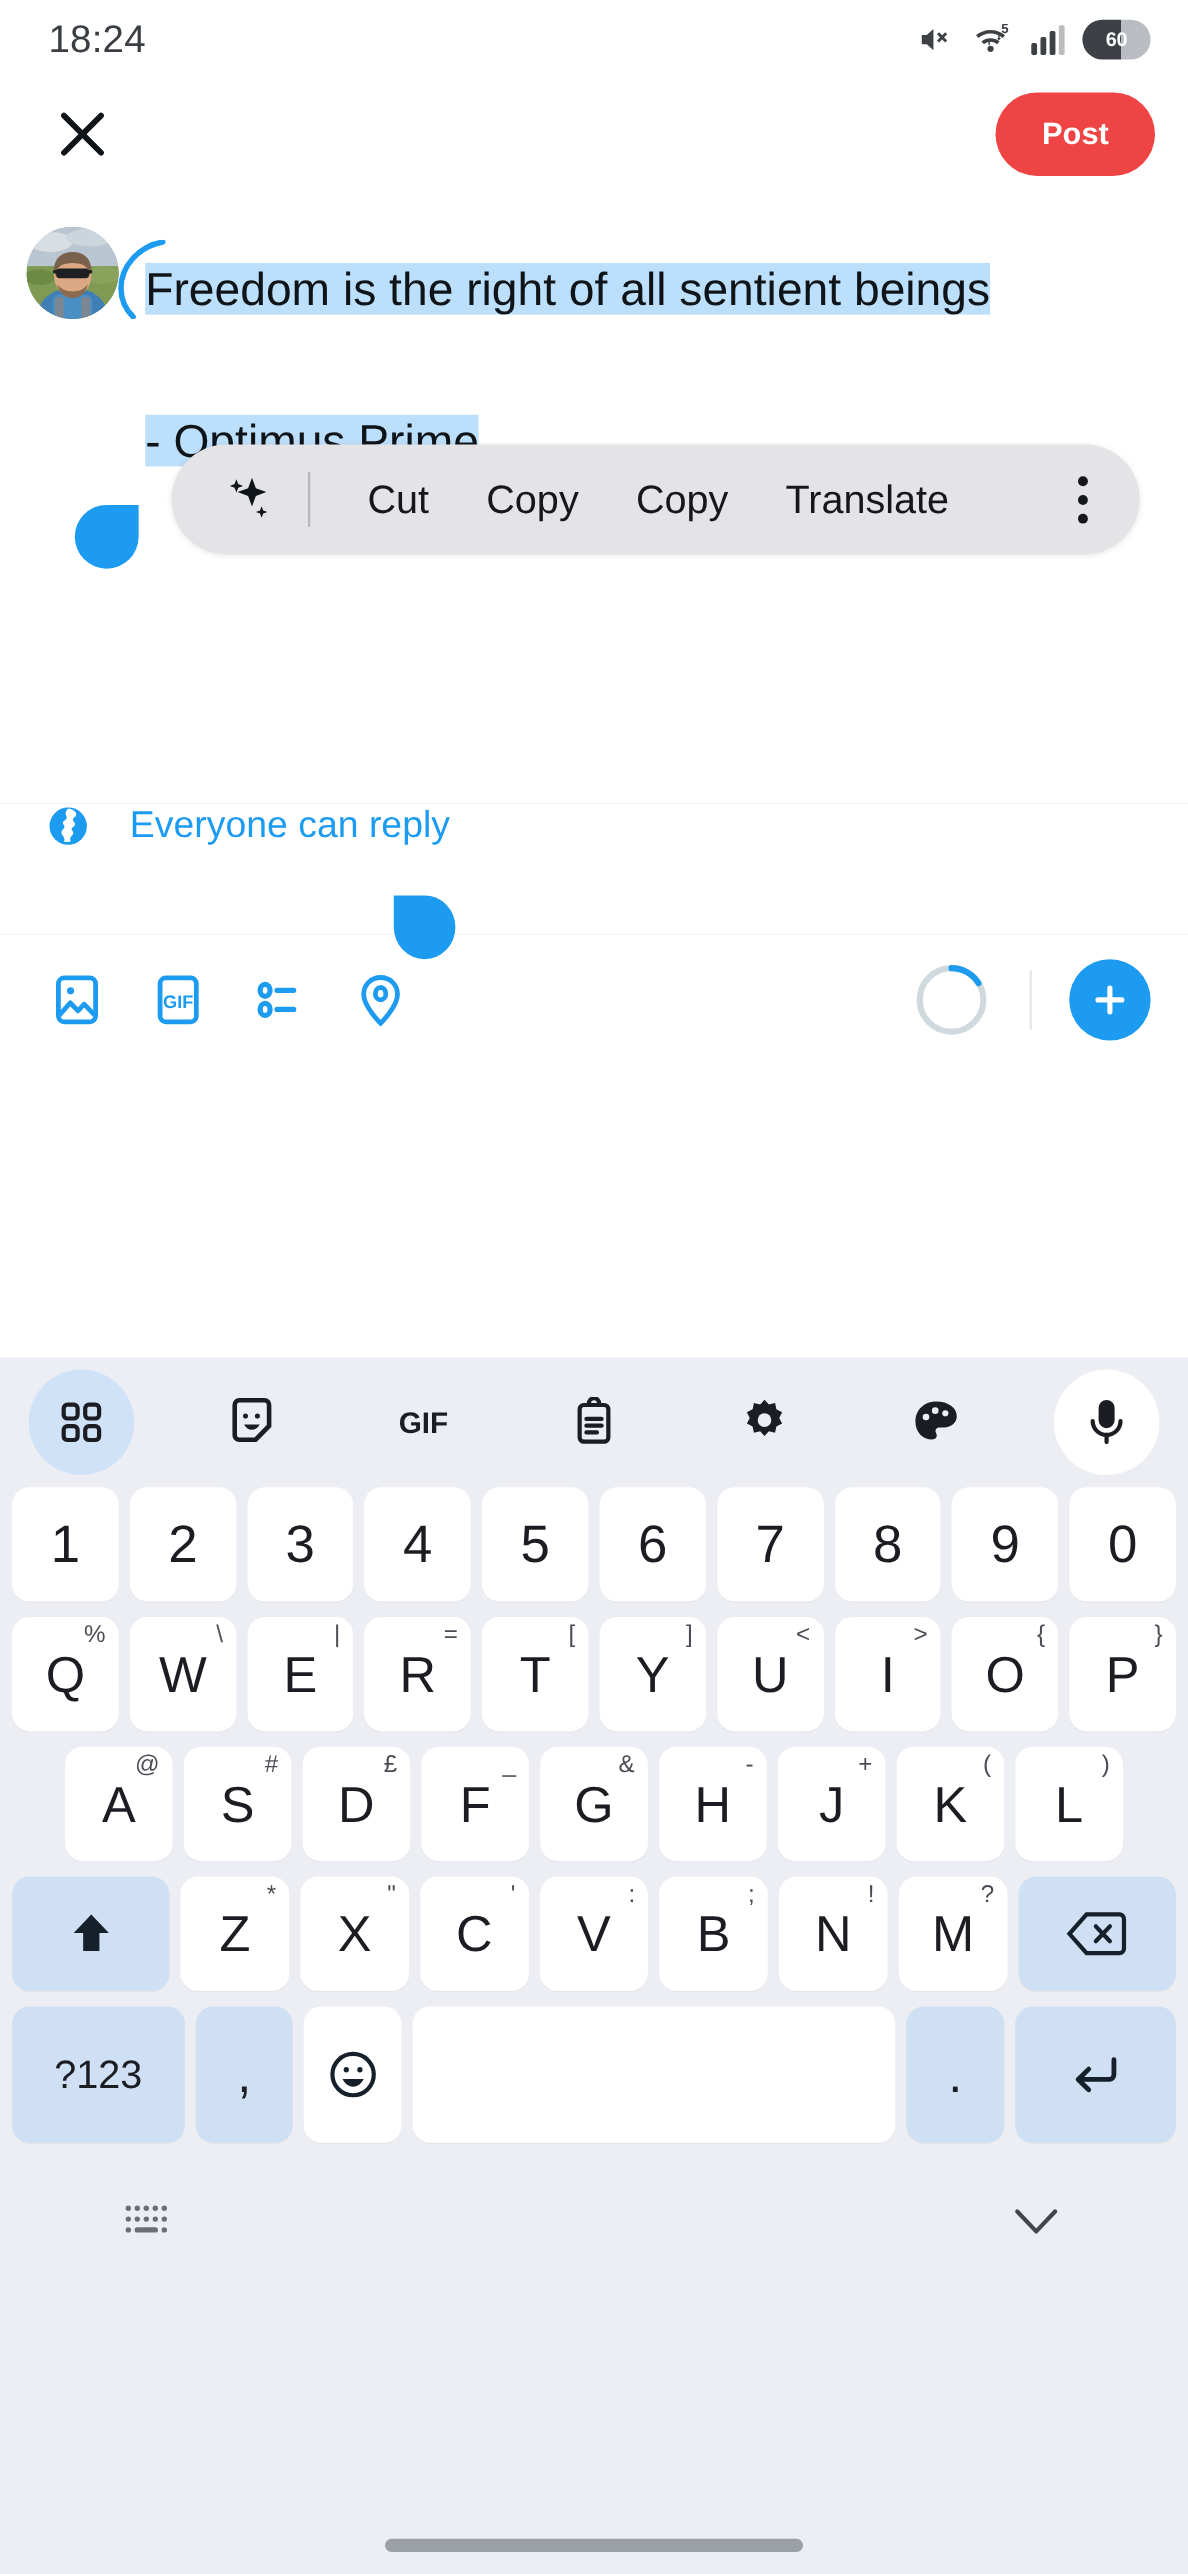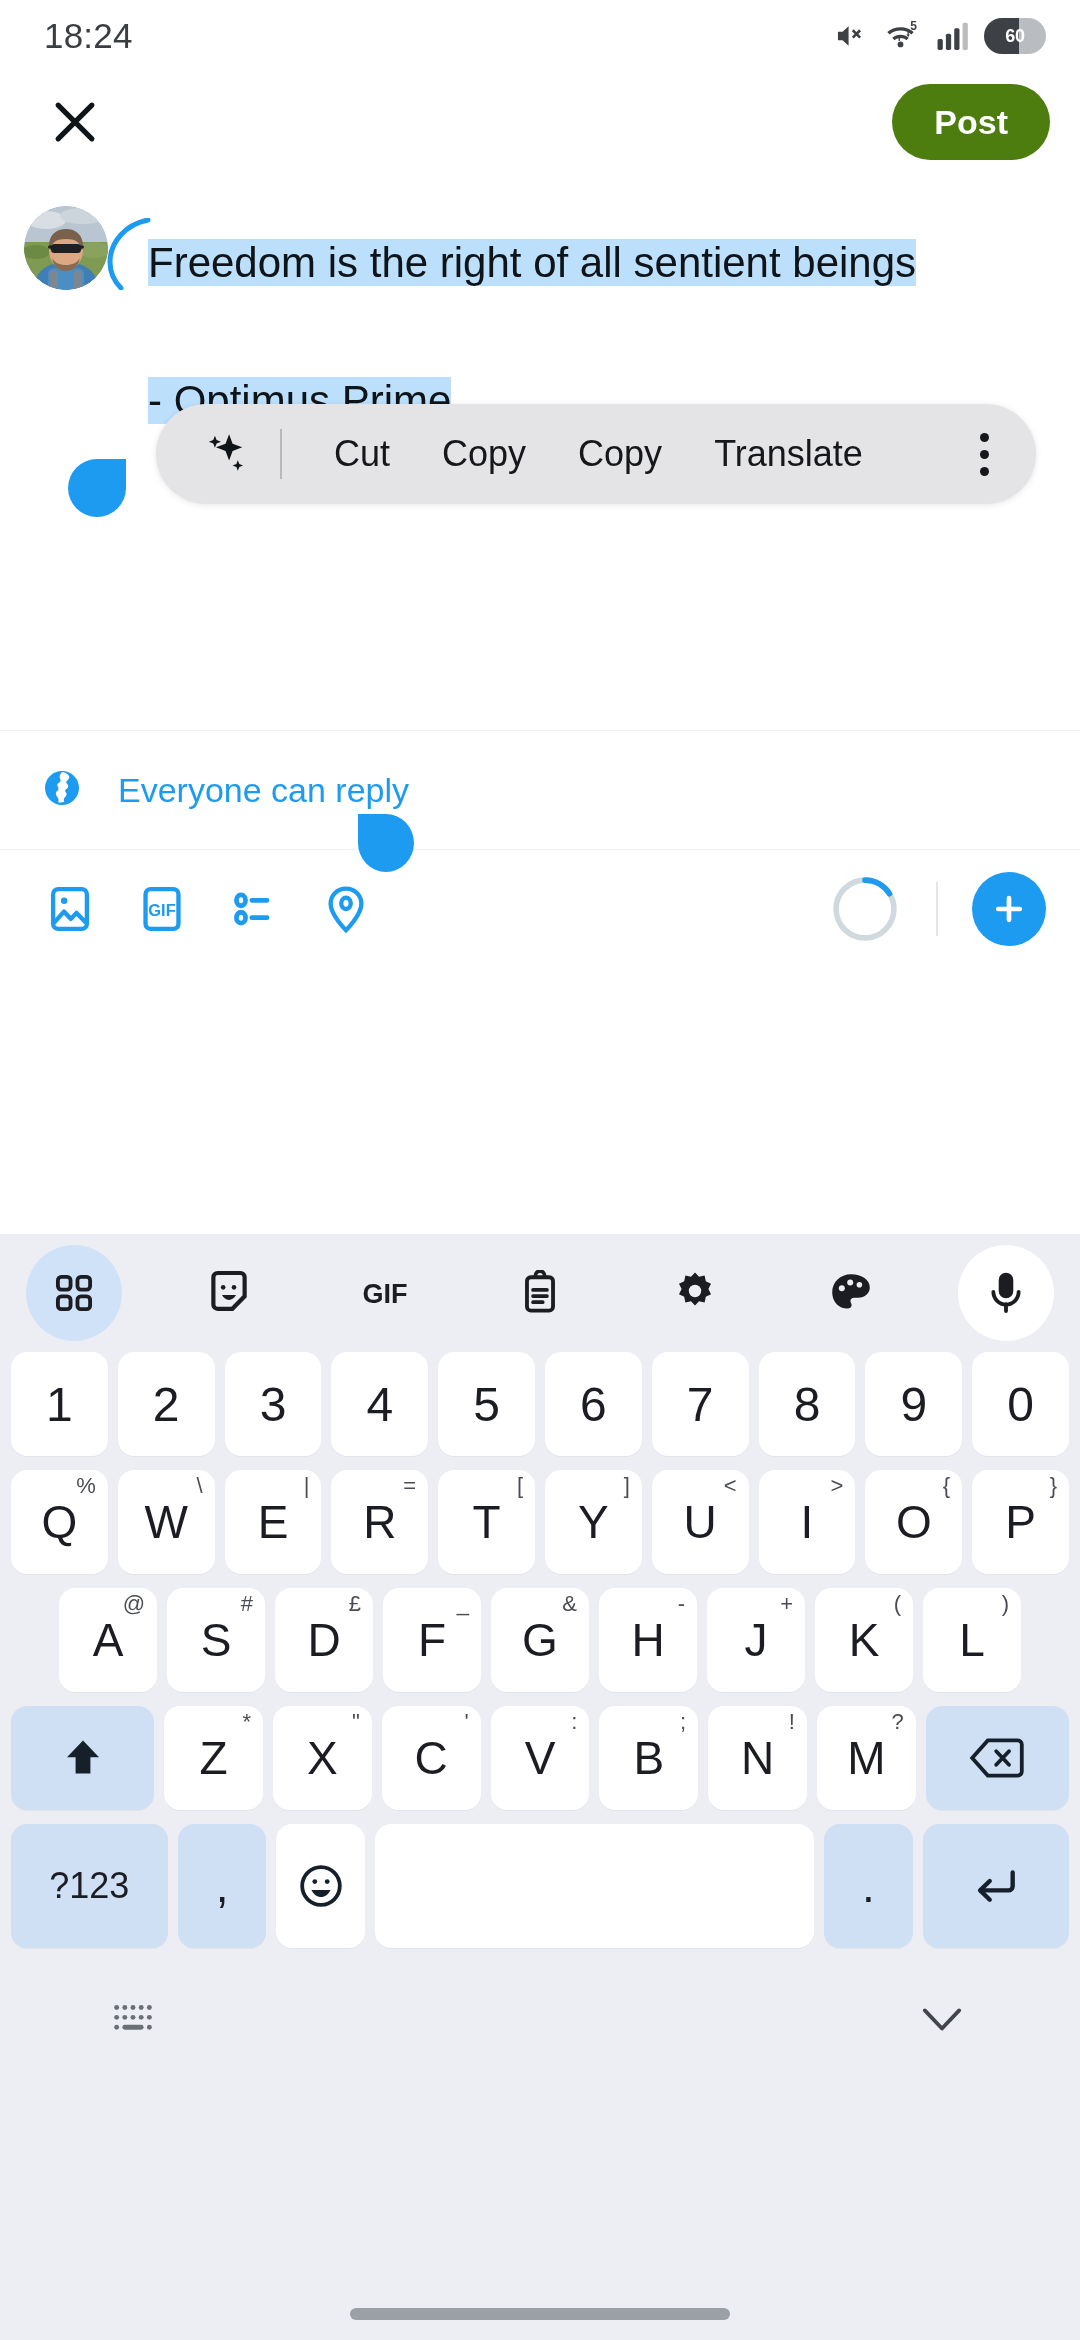--- a/index.html
+++ b/index.html
@@ -32,25 +32,25 @@
   .app-header {
     height:100px; width:100%;
     display:flex; align-items:center; justify-content:space-between;
     padding:0 30px 0 42px;
   }
   .close-btn {
     width:66px; height:66px;
     display:flex; align-items:center; justify-content:center;
   }
   .post-btn {
-    background:#4d7c0f; color:#fff;
+    background:#ef4444; color:#fff;
     border-radius:50px;
     padding:0 42px; height:76px;
     display:flex; align-items:center; justify-content:center;
-    font-size:34px; font-weight:700;
+    font-size:28px; font-weight:700;
   }
 
   
   .compose {
     position:relative;
     padding:26px 0 0 0;
     height:558px;
   }
   .avatar {
     position:absolute; left:24px; top:34px;
@@ -58,21 +58,21 @@
     overflow:hidden;
   }
   .avatar svg { display:block; }
 
   .caret-ring {
     position:absolute; left:96px; top:46px;
     width:60px; height:72px; overflow:hidden; z-index:1;
   }
 
   .tweet-text {
-    position:absolute; left:148px; top:56px;
+    position:absolute; left:132px; top:56px;
     width:906px;
     font-size:42px; line-height:69px;
     color:#0f1419;
     white-space:pre-wrap;
     word-wrap:break-word;
   }
   .sel { background:#bcdffb; }
 
   .handle-left {
     position:absolute; left:68px; top:287px;
@@ -111,21 +111,21 @@
     margin-left:auto;
     width:76px; height:76px;
     display:flex; align-items:center; justify-content:center;
   }
   .dot3 { display:flex; flex-direction:column; gap:8px; align-items:center; }
   .dot3 i { width:9px; height:9px; background:#15171a; border-radius:50%; display:block; }
 
   
   .divider-line { height:1px; background:#eff3f4; width:100%; }
   .reply-row {
-    height:118px; display:flex; align-items:center;
+    height:118px; display:flex; 
     padding-left:42px; gap:36px;
   }
   .reply-label { font-size:34px; color:#1d9bf0; font-weight:400; }
 
   
   .composer-bar {
     height:118px; display:flex; align-items:center;
     padding:0 34px 0 24px;
   }
   .cbtn { width:92px; height:92px; display:flex; align-items:center; justify-content:center; }

